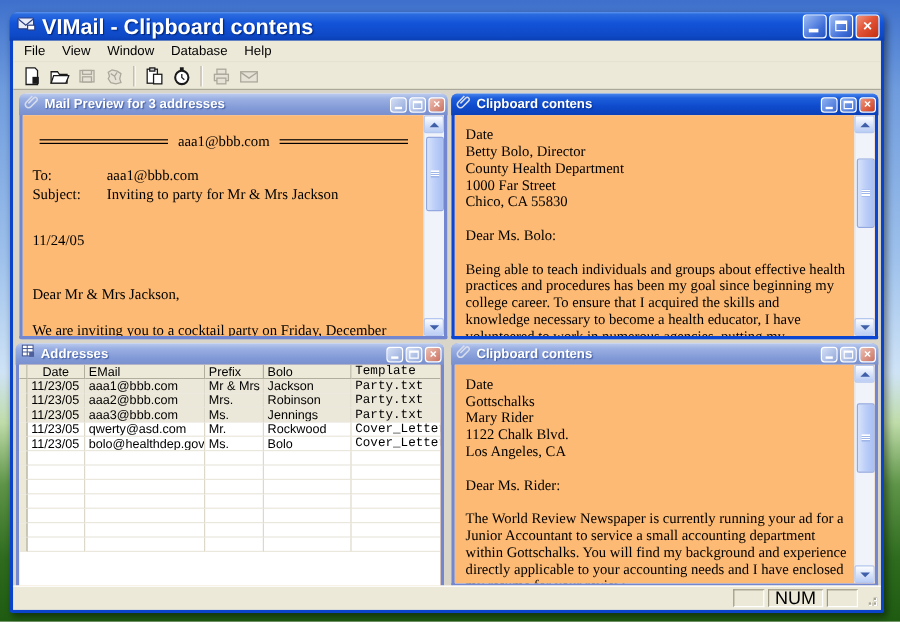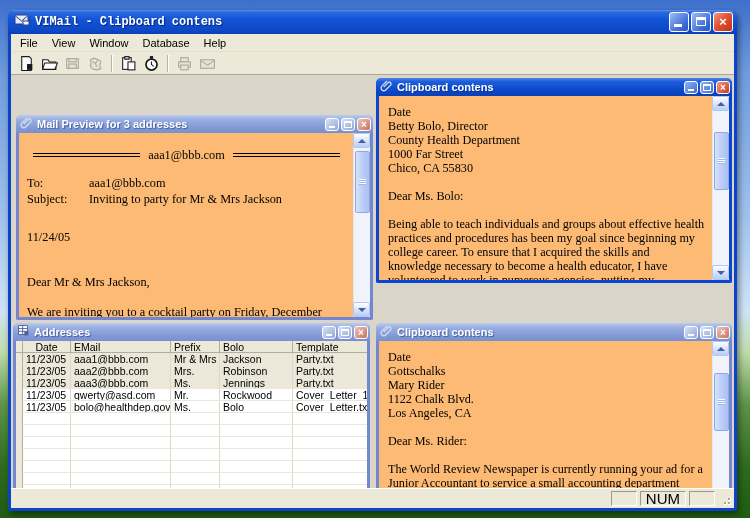--- a/index.html
+++ b/index.html
@@ -8,22 +8,22 @@
     #CFE3F6 60%,#BFDCA9 68%,#5E9448 78%,#2E6B1E 90%,#1F5C12 100%);}
   *{box-sizing:border-box;}
 
   
   .main-window{position:absolute;left:8px;top:10px;width:729px;height:501px;
     background:#ECE9D8;border:3px solid #0B44C8;border-top:none;
     border-radius:8px 8px 3px 3px;box-shadow:2px 3px 6px rgba(0,0,0,.45);}
   .titlebar{height:24px;border-radius:7px 7px 0 0;display:flex;align-items:center;
     padding:0 4px 0 6px;margin:0 -3px;
     background:linear-gradient(180deg,#5E94EF 0%,#2A6BE0 8%,#1253D8 40%,#0E49C6 82%,#0A3FB4 100%);}
-  .titlebar .title-text{color:#fff;font-weight:bold;font-size:12px;margin-left:5px;
-    text-shadow:1px 1px 1px #00257E;flex:1;white-space:nowrap;overflow:hidden;font-family:Liberation Mono, monospace;}
+  .titlebar .title-text{color:#fff;font-weight:bold;font-size:18px;margin-left:5px;
+    text-shadow:1px 1px 1px #00257E;flex:1;white-space:nowrap;overflow:hidden;}
   .winbtn{width:20px;height:20px;border:1px solid #fff;border-radius:3px;margin-left:2px;
     position:relative;padding:0;cursor:default;}
   .winbtn.min,.winbtn.max{background:linear-gradient(135deg,#9DBCF4 0%,#3D6CD8 70%,#2A56BE 100%);}
   .winbtn.close{background:linear-gradient(135deg,#F0977E 0%,#E35336 45%,#C42F10 100%);}
   .g-min{position:absolute;left:4px;bottom:4px;width:8px;height:3px;background:#fff;}
   .g-max{position:absolute;left:4px;top:4px;width:10px;height:9px;border:1px solid #fff;border-top:3px solid #fff;}
   .g-close{position:absolute;left:0;top:0;width:100%;height:100%;color:#fff;font:bold 13px/18px "Liberation Sans",sans-serif;text-align:center;}
 
   
   .menubar{height:18px;background:#ECE9D8;display:flex;align-items:center;
@@ -34,21 +34,21 @@
   .tbtn{width:23px;height:21px;background:transparent;border:none;padding:2px;margin:0;}
   .tbtn svg{display:block;margin:auto;}
   .tsep{width:2px;height:17px;border-left:1px solid #B9B5A6;border-right:1px solid #fff;margin:0 4px;}
 
   
   .mdi{position:relative;height:413px;background:#D9D5C8;overflow:hidden;}
 
   .child{position:absolute;border:3px solid;border-top:none;border-radius:6px 6px 2px 2px;
     background:#fff;}
   .child.active{border-color:#0A46D2;}
-  .child.inactive{border-color:#7287CF;margin-top:37px;}
+  .child.inactive{border-color:#7287CF;}
   .ctitle{height:18px;display:flex;align-items:center;padding:0 2px 0 4px;margin:0 -3px;
     border-radius:5px 5px 0 0;}
   .child.active .ctitle{background:linear-gradient(180deg,#4A84EC 0%,#1D5EDC 20%,#0E4BCC 60%,#0A3FB8 100%);}
   .child.inactive .ctitle{background:linear-gradient(180deg,#BCCBEE 0%,#9AAFE2 25%,#8199D6 70%,#7A90CE 100%);}
   .ctitle .ct-text{color:#fff;font-weight:bold;font-size:11px;margin-left:4px;flex:1;
     white-space:nowrap;overflow:hidden;text-shadow:1px 1px 1px rgba(0,30,110,.5);}
   .cbtn{width:14px;height:13px;border:1px solid #fff;border-radius:3px;margin-left:2px;position:relative;padding:0;}
   .active .cbtn.min,.active .cbtn.max{background:linear-gradient(135deg,#8FB2F0,#3D6CD8);}
   .active .cbtn.close{background:linear-gradient(135deg,#F0977E,#D03A1C);}
   .inactive .cbtn.min,.inactive .cbtn.max{background:linear-gradient(135deg,#D4DFF5,#93A9DC);}
@@ -111,21 +111,21 @@
   .grow.hrow{height:12px;}
   .gcell{flex:0 0 auto;overflow:hidden;white-space:nowrap;font-size:10.5px;line-height:12px;
     padding:0 3px;border-right:1px solid #DCD8CA;border-bottom:1px solid #EAE7DC;color:#000;}
   .hrow .gcell{background:#ECE9D8;border-right:1px solid #B2AE9E;border-bottom:1px solid #B2AE9E;}
   .gcell.c0{flex-basis:7px;padding:0;background:#ECE9D8;border-right:1px solid #B2AE9E;}
   .gcell.c1{flex-basis:48px;text-align:right;padding-right:7px;}
   .hrow .gcell.c1{text-align:center;padding-right:3px;}
   .gcell.c2{flex-basis:100px;}
   .gcell.c3{flex-basis:49px;}
   .gcell.c4{flex-basis:73px;}
-  .gcell.c5{flex:1 1 auto;border-right:none;}
+  .gcell.c5{flex:1 1 auto;border-right:none;font-family:Liberation Mono, monospace;}
   .grow.sel .gcell:not(.c0){background:#ECE8D9;}
 
   
   .statusbar{position:absolute;left:0;right:0;bottom:0;height:20px;background:#ECE9D8;
     border-top:1px solid #fff;display:flex;align-items:center;padding:2px 2px 2px 4px;}
   .sb-fill{flex:1;}
   .sb-pane{height:15px;border:1px solid;border-color:#9D9884 #FFF #FFF #9D9884;
     margin-left:3px;font-size:15px;line-height:13px;padding:0 5px;color:#000;}
   .sb-pane.empty{width:26px;}
   .sb-grip{width:15px;height:15px;margin-left:2px;position:relative;}

